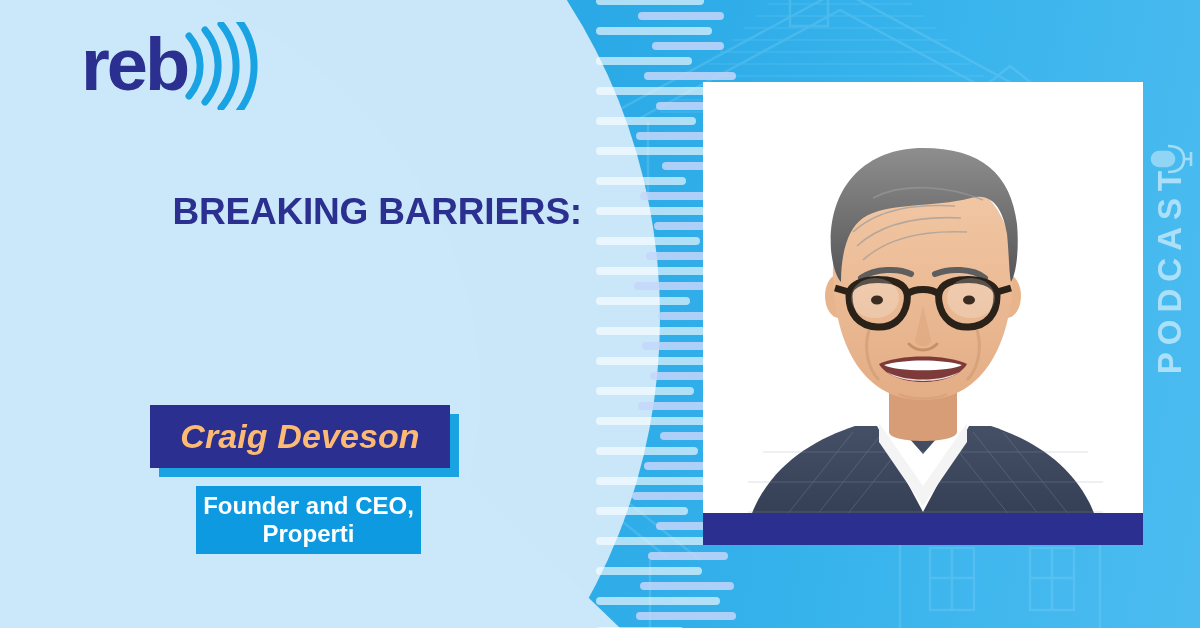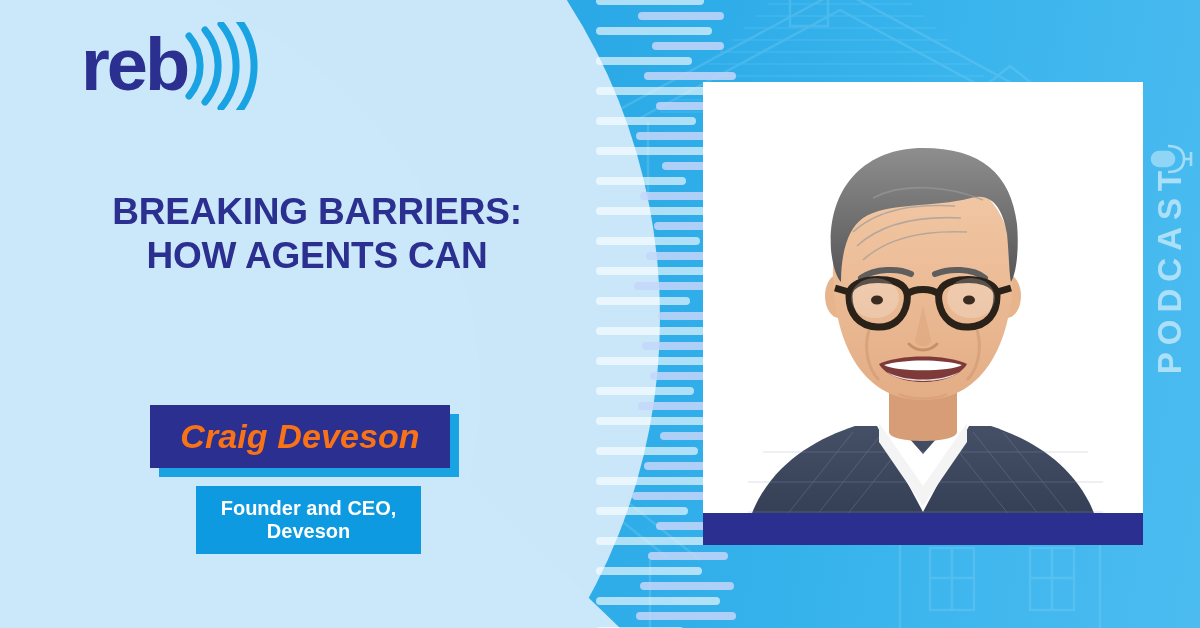--- a/index.html
+++ b/index.html
@@ -77,21 +77,21 @@
   
   .title {
     position:absolute;
     left:52px; top:190px;
     width:530px;
     color:#2b2f8f;
     font-size:37px;
     font-weight:bold;
     line-height:1.19;
     letter-spacing:-.2px;
-    text-align:center;
+    text-align:right;
     text-transform:uppercase;
   }
 
   
   .name-wrap {
     position:absolute;
     left:150px; top:405px;
     width:310px; height:72px;
   }
   .name-shadow {
@@ -99,41 +99,41 @@
     width:300px; height:63px;
     background:#1aa3e3;
   }
   .name-box {
     position:absolute; left:0; top:0;
     width:300px; height:63px;
     background:#2b2f8f;
     display:flex; align-items:center; justify-content:center;
   }
   .name-box span {
-    color:#f97316;
+    color:#fdba74;
     font-size:34px;
     font-weight:bold;
     font-style:italic;
     letter-spacing:.1px;
     white-space:nowrap;
   }
 
   
   .role-box {
     position:absolute;
     left:196px; top:486px;
     width:225px; height:68px;
     background:#0d9ae0;
     display:flex; flex-direction:column;
     align-items:center; justify-content:center;
     line-height:1.16;
   }
   .role-box span {
     color:#ffffff;
-    font-size:20px;
+    font-size:24px;
     font-weight:bold;
     display:block;
     text-align:left;
   }
 
   
   .photo {
     position:absolute;
     left:703px; top:82px;
     width:440px; height:463px;
@@ -383,33 +383,32 @@
         <path d="M108 14 A46 46 0 0 1 108 74"></path>
         <path d="M124 8 A56 56 0 0 1 124 80"></path>
         <path d="M140 2 A66 66 0 0 1 140 86"></path>
         <path d="M156 -4 A76 76 0 0 1 156 92"></path>
       </g>
     </svg>
   </div>
 
   <div class="title">
     <div>BREAKING BARRIERS:</div>
-    <div>HOW AGENTS CAN</div>
   </div>
 
   <div class="name-wrap">
     <div class="name-shadow"></div>
     <div class="name-box">
       <span>Craig Deveson</span>
     </div>
   </div>
 
   <div class="role-box">
     <span>Founder and CEO,</span>
-    <span>Deveson</span>
+    <span>Properti</span>
   </div>
 
   <div class="photo">
     <div class="photo-art">
       <svg viewBox="0 0 440 463" preserveAspectRatio="xMidYMid slice">
         <defs>
           <linearGradient id="suit" x1="0" y1="0" x2="0" y2="1">
             <stop offset="0" stop-color="#454f66"></stop>
             <stop offset="1" stop-color="#2f3950"></stop>
           </linearGradient>

